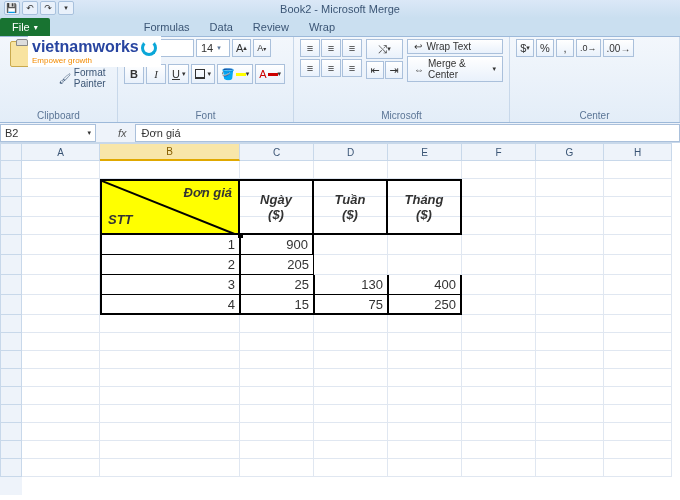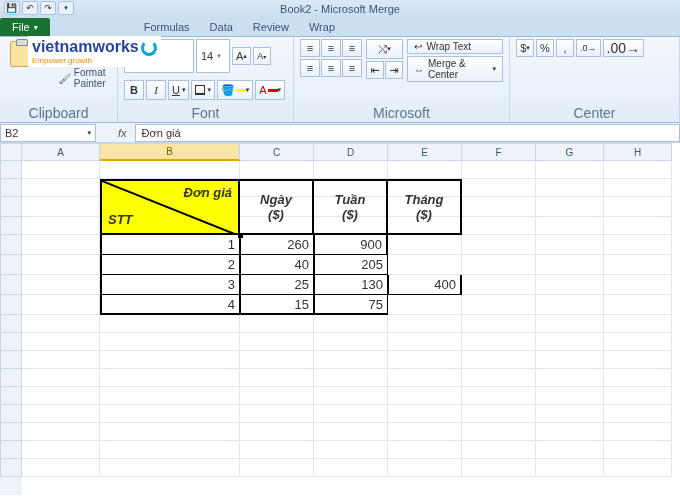--- a/index.html
+++ b/index.html
@@ -14,32 +14,32 @@
 .logo-over small { display:block; font-size: 8px; color: #f38b00; font-weight: 400; }
 .logo-swirl { display: inline-block; width: 16px; height: 16px; border: 3px solid #0aa7d8; border-radius: 50%; border-top-color: transparent; vertical-align: middle; margin-left: 2px;}
 
 .tabs { display: flex; background: #cadff0; border-bottom: 1px solid #9db9d9; position: relative; }
 .file-tab { background: #187331; color: #fff; padding: 3px 12px; font-size: 11px; border-top-left-radius: 2px; border-top-right-radius: 2px; display: flex; align-items: center; gap: 4px; }
 .file-tab::after { content:"▾"; font-size: 8px; }
 .tab { padding: 3px 10px; font-size: 11px; color: #3b5575; border-top-left-radius: 3px; border-top-right-radius: 3px; }
 
 .ribbon { display: flex; background: linear-gradient(#f3f7fc,#e3edf8); border-bottom: 1px solid #9db9d9; height: 86px; }
 .group { border-right: 1px solid #c8d8ea; padding: 2px 6px 0 6px; display: flex; flex-direction: column; justify-content: space-between; }
-.group-label { text-align: center; font-size: 14px; color: #5b7596; padding: 1px 0; }
+.group-label { text-align: center; font-size: 10px; color: #5b7596; padding: 1px 0; }
 .group-body { flex: 1; display: flex; gap: 4px; align-items: flex-start; }
 
 .paste-big { display: flex; flex-direction: row; align-items: center; gap: 1px; padding: 2px 4px; }
 .clip-icon { width: 22px; height: 26px; background: #f8e3a0; border: 1px solid #c9a94e; border-radius: 2px; position: relative; }
 .clip-icon::before { content:""; position:absolute; top:-3px; left:5px; width:10px; height:5px; border:1px solid #888; border-radius:2px 2px 0 0; background:#ddd;}
 .mini-col { display: flex; flex-direction: column; gap: 2px; font-size: 10px; color: #3b5575; }
 .mini-row { display: flex; align-items: center; gap: 3px; }
 .mini-ic { width: 12px; height: 12px; display:inline-flex; align-items:center; justify-content:center; font-size:10px;}
 
 .font-row { display: flex; align-items: center; gap: 2px; margin-bottom: 3px; }
-.combo { background: #fff; border: 1px solid #aac0db; height: 18px; display: flex; align-items: center; padding: 16px 4px; font-size: 11px; }
+.combo { background: #fff; border: 1px solid #aac0db; height: 18px; display: flex; align-items: center; padding: 0 4px; font-size: 11px; }
 .combo .dd { margin-left: 4px; font-size: 7px; color: #5b7596; }
 .btn { border: 1px solid #aac0db; background: linear-gradient(#fff,#e9f1fb); height: 20px; min-width: 20px; display: inline-flex; align-items: center; justify-content: center; font-size: 11px; padding: 0 3px; }
 .btn.small { height: 18px; min-width: 18px; }
 .btn b { font-weight: bold; }
 .btn i { font-style: italic; font-family: serif; }
 .btn u { text-decoration: underline; }
 
 .align-grid { display: grid; grid-template-columns: repeat(3, 20px); gap: 1px; }
 .align-grid .btn { height: 18px; }
 .wrap-merge { display: flex; flex-direction: column; gap: 2px; }
@@ -215,21 +215,21 @@
   </div>
 
   <div class="group" style="flex:1;">
     <div class="group-body">
       <div class="num-col">
         <div class="num-row">
           <div class="btn small">$<span style="font-size:7px;">▾</span></div>
           <div class="btn small">%</div>
           <div class="btn small">,</div>
           <div class="btn small" style="font-size:9px;">.0→</div>
-          <div class="btn small" style="font-size:14px;">.00→</div>
+          <div class="btn small" style="font-size:10px;">.00→</div>
         </div>
       </div>
     </div>
     <div class="group-label">Center</div>
   </div>
 </div>
 
 <div class="namebox-row">
   <div class="namebox">
       <span>B2</span>
@@ -466,38 +466,37 @@
               <span>($)</span>
             </div>
           <div class="dcell wE" style="border-right:2px solid #000;">
               <span>Tháng</span>
               <span>($)</span>
             </div>
         </div>
         <div id="datarows">
             <div class="drow" style="display: flex;">
               <div class="num stt wB">1</div>
-              <div class="num wD">260</div>
               <div class="num wE" style="border-right: 2px solid rgb(0, 0, 0);">900</div>
             </div>
             <div class="drow" style="display: flex;">
               <div class="num stt wB">2</div>
-              <div class="num wC">40</div>
               <div class="num wD">205</div>
             </div>
             <div class="drow" style="display: flex;">
               <div class="num stt wB">3</div>
               <div class="num wC">25</div>
               <div class="num wD">130</div>
               <div class="num wE" style="border-right: 2px solid rgb(0, 0, 0);">400</div>
             </div>
             <div class="drow last" style="display: flex;">
               <div class="num stt wB" style="border-bottom: 2px solid rgb(0, 0, 0);">4</div>
               <div class="num wC" style="border-bottom: 2px solid rgb(0, 0, 0);">15</div>
               <div class="num wD" style="border-bottom: 2px solid rgb(0, 0, 0);">75</div>
+              <div class="num wE" style="border-right: 2px solid rgb(0, 0, 0); border-bottom: 2px solid rgb(0, 0, 0);">250</div>
             </div>
           </div>
       </div>
         <div class="active-cell" style="left:78px; top:18px; width:140px; height:56px;"></div>
         <div class="fill-handle" style="left:216px; top:72px;"></div>
       </div>
   </div>
 </div>
 
 </body></html>

